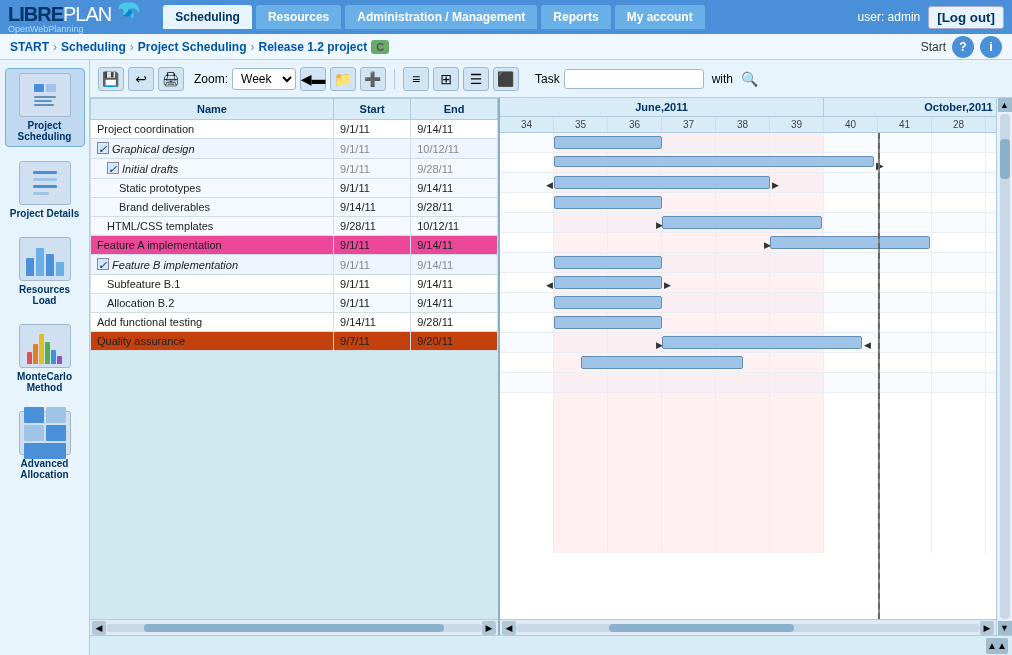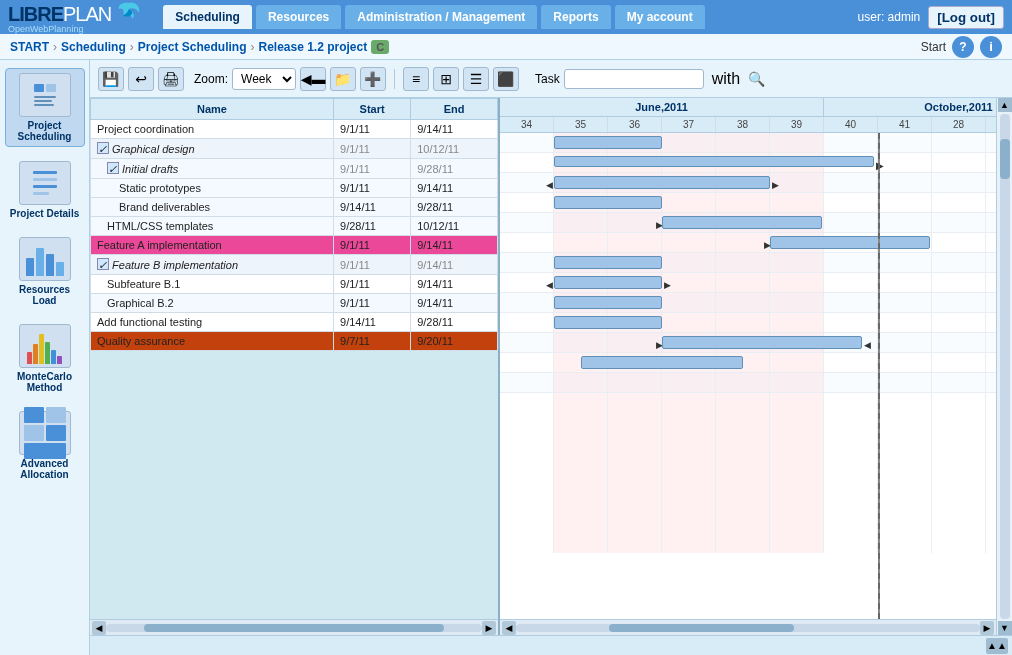--- a/index.html
+++ b/index.html
@@ -39,21 +39,21 @@
     .content { flex: 1; display: flex; flex-direction: column; overflow: hidden; }
 
     
     .toolbar { background: #e8f4fc; border-bottom: 1px solid #b0d0e8; height: 38px; display: flex; align-items: center; padding: 0 8px; gap: 4px; }
     .tool-btn { background: #d0e4f4; border: 1px solid #a0b8d0; border-radius: 3px; width: 26px; height: 24px; display: flex; align-items: center; justify-content: center; cursor: pointer; font-size: 14px; }
     .zoom-label { font-size: 12px; margin-left: 6px; }
     .zoom-select { border: 1px solid #a0b8d0; border-radius: 3px; padding: 2px 4px; font-size: 12px; background: white; cursor: pointer; }
     .toolbar-sep { width: 1px; height: 20px; background: #b0c8d8; margin: 0 4px; }
     .task-label { font-size: 12px; margin-left: 4px; }
     .task-input { border: 1px solid #a0b8d0; border-radius: 3px; padding: 2px 6px; width: 140px; font-size: 12px; }
-    .with-label { font-size: 16px; margin: 4px 4px; }
+    .with-label { font-size: 12px; margin: 4px 4px; }
     .search-btn { background: none; border: none; cursor: pointer; font-size: 14px; }
 
     
     .split-pane { display: flex; flex: 1; overflow: hidden; }
 
     
     .task-table-wrapper { width: 410px; border-right: 2px solid #8ab0c8; display: flex; flex-direction: column; overflow: hidden; }
     .task-table { flex: 1; overflow-y: auto; overflow-x: hidden; }
     table { width: 100%; border-collapse: collapse; }
     thead th { background: #d8ecf8; border: 1px solid #b0cce0; padding: 4px 6px; font-size: 11px; font-weight: bold; color: #003366; position: sticky; top: 0; }
@@ -302,21 +302,21 @@
                 </td>
                 <td style="color:#888;">9/1/11</td>
                 <td style="color:#888;">9/14/11</td>
               </tr>
               <tr>
                 <td class="indent-1">Subfeature B.1</td>
                 <td>9/1/11</td>
                 <td>9/14/11</td>
               </tr>
               <tr style="background:#f4f8ff;">
-                <td class="indent-1">Graphical B.2</td>
+                <td class="indent-1">Allocation B.2</td>
                 <td>9/1/11</td>
                 <td>9/14/11</td>
               </tr>
               <tr>
                 <td class="indent-0">Add functional testing</td>
                 <td>9/14/11</td>
                 <td>9/28/11</td>
               </tr>
               <tr style="background:#c2410c;">
                 <td class="indent-0">Quality assurance</td>

